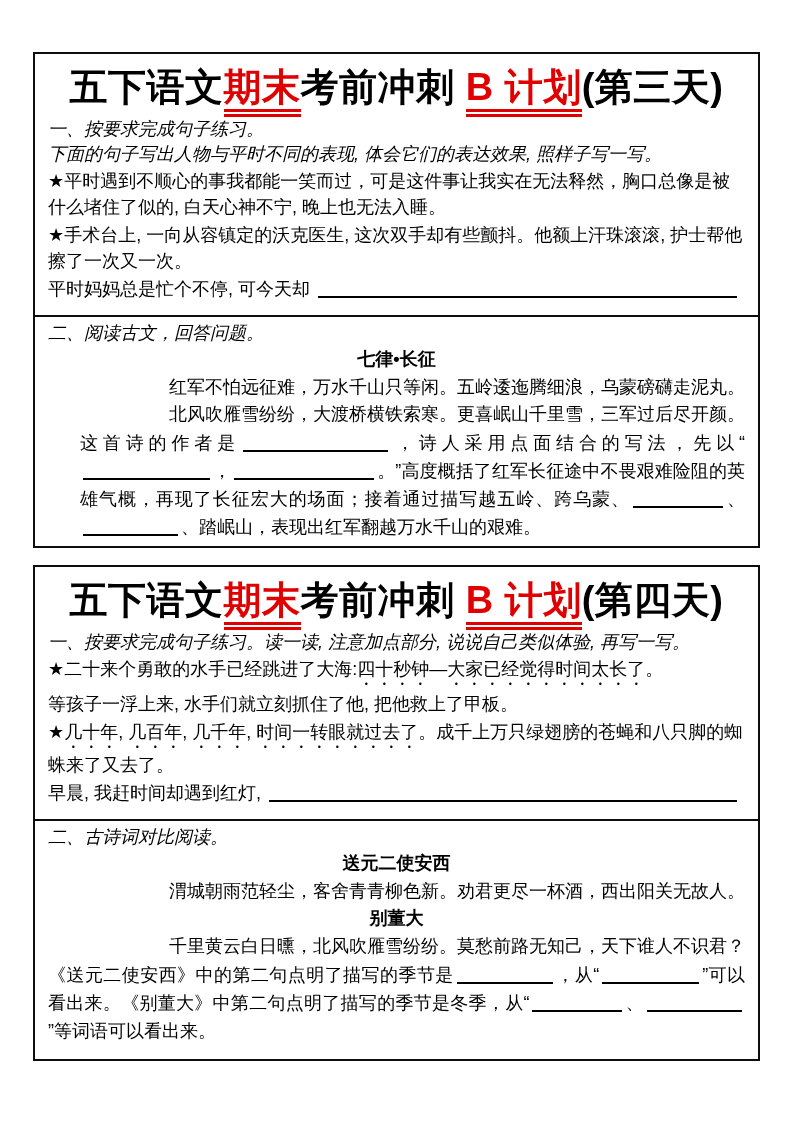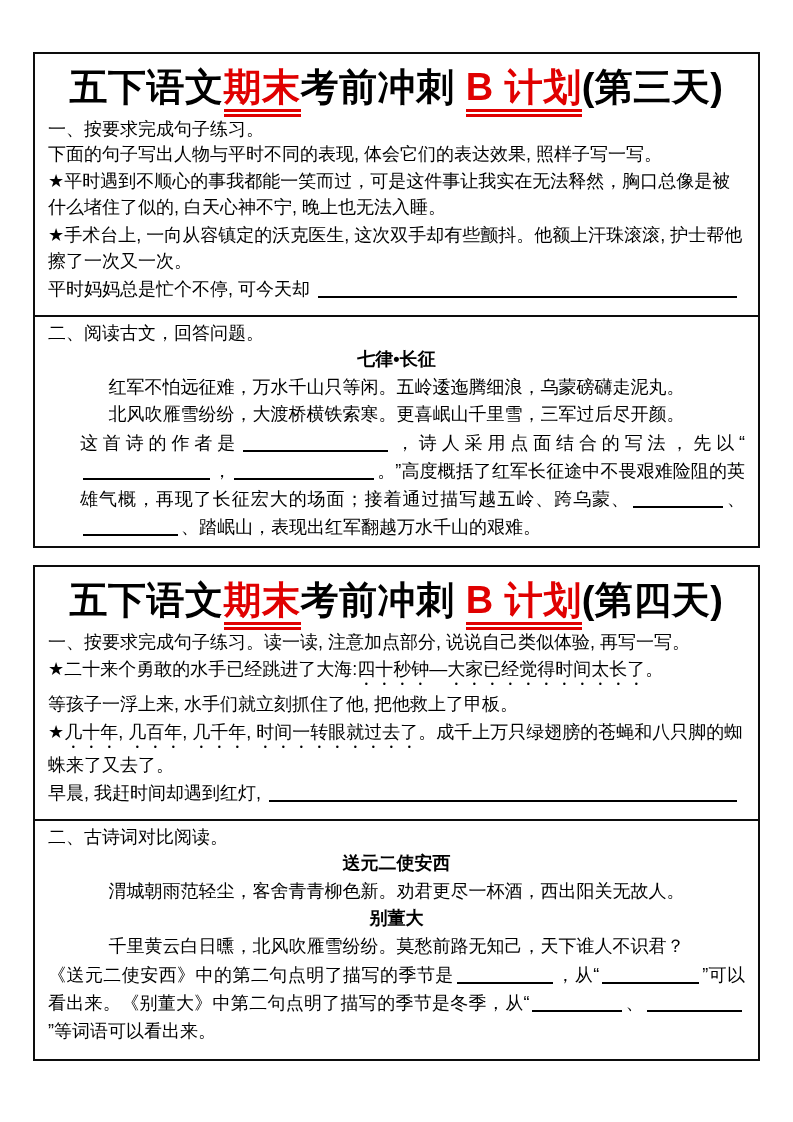--- a/index.html
+++ b/index.html
@@ -24,21 +24,21 @@
     font-size: 38px; font-weight: bold;
     line-height: 50px;
     letter-spacing: 0.5px;
     white-space: nowrap;
   }
   .hl {
     color: var(--red);
     border-bottom: 8px double var(--red);
     padding-bottom: 1px;
   }
-  .line { font-size: 18px; line-height: 23px; margin: 2px 0; }
+  .line { font-size: 18px; line-height: 23px; margin: 2px 0; font-style: italic; }
   .item { font-size: 18px; line-height: 26px; margin: 2px 0; }
   .fill-line {
     display: flex; align-items: flex-end;
     font-size: 18px; line-height: 26px; margin: 2px 0;
   }
   .fill-line .prefix { white-space: nowrap; }
   .blank {
     display: inline-block;
     height: 19px;
     border-bottom: 2px solid #000;
@@ -54,21 +54,21 @@
   .gap-below { margin-bottom: 13px; }
   .divider {
     border: 0; border-top: 2px solid #0d0d0d;
     margin: 0 -13px 5px -13px;
   }
   .poem-title {
     text-align: center; font-weight: bold;
     font-size: 18px; line-height: 25px; margin: 2px 0;
   }
   .poem-line {
-    text-align: center;
+    text-align: right;
     font-size: 18px; line-height: 26px; margin: 1px 0;
   }
   .analysis {
     font-size: 18px; line-height: 28px; margin: 2px 0;
     text-align: justify;
     text-justify: inter-ideograph;
     text-justify: inter-character;
   }
   .indented { padding-left: 32px; }
   .dotted { border-bottom: 2px dotted #000; padding-bottom: 1px; }

